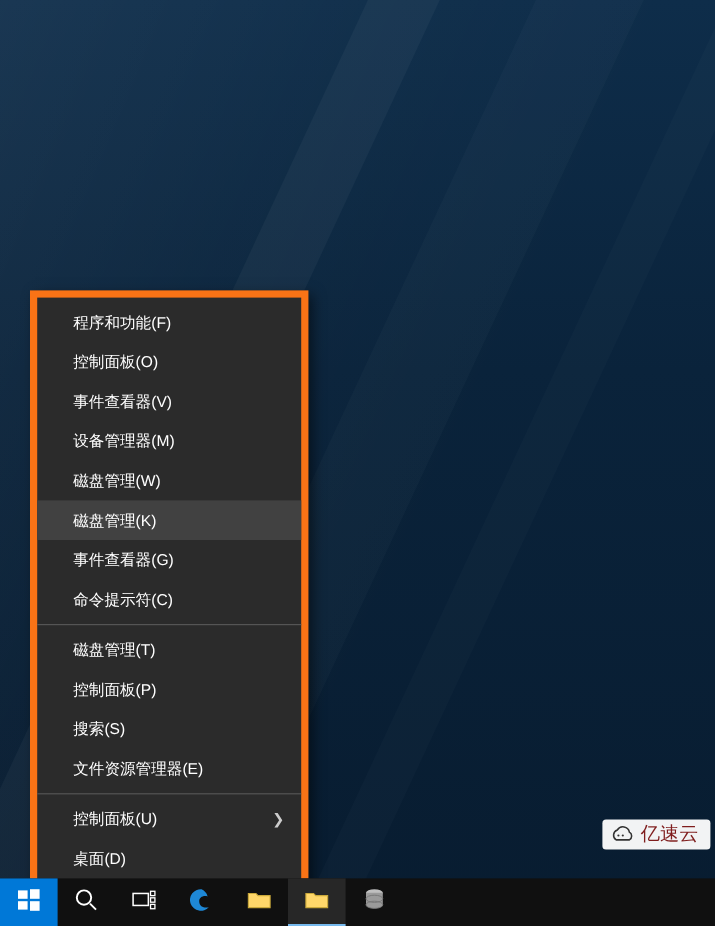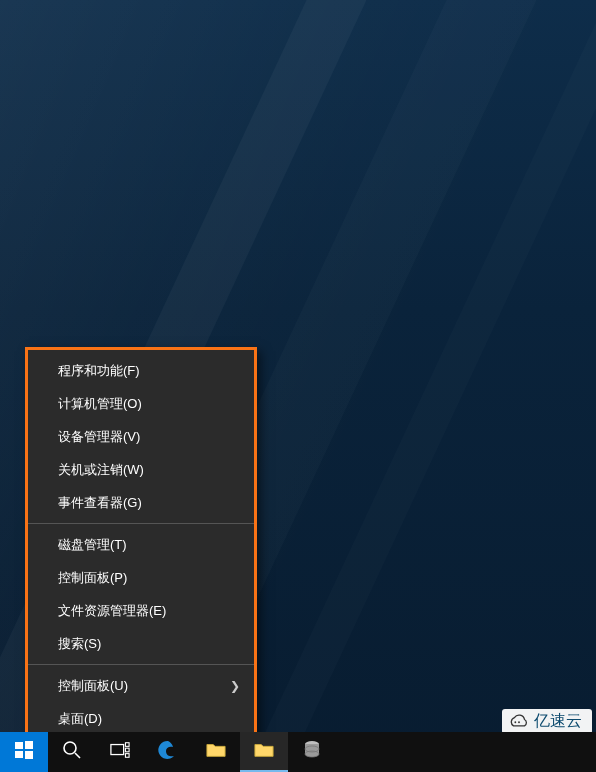--- a/index.html
+++ b/index.html
@@ -16,21 +16,21 @@
   .ray.r2 { left: 260px; top:-50px; width: 90px; height: 900px; opacity:.6 }
   .ray.r3 { left: 420px; top:-50px; width: 40px; height: 900px; opacity:.5 }
 
   
   .context-menu {
     position: absolute;
     left: 25px;
     bottom: 30px;
     width: 232px;
     background: #2b2b2b;
-    border: 3px solid #f97316;
+    border: 6px solid #f97316;
     box-shadow: 4px 4px 10px rgba(0,0,0,0.5);
     display: flex;
     flex-direction: column;
     padding: 4px 0;
   }
   .menu-item {
     height: 33px;
     display: flex;
     align-items: center;
     padding: 0 30px 0 30px;
@@ -70,23 +70,23 @@
   }
   .task-btn.start { background: #0078d7; }
   .task-btn.active { background: #272727; box-shadow: inset 0 -2px 0 #76b9ed; }
   .task-btn svg { width: 20px; height: 20px; }
   .task-btn.folder { position: relative; }
 
   
   .watermark {
     position: absolute;
     right: 4px;
-    bottom: 38px;
+    bottom: 64px;
     background: rgba(255,255,255,0.95);
-    color: #0c4a6e;
+    color: #7f1d1d;
     font-size: 16px;
     font-weight: 500;
     padding: 2px 10px 2px 6px;
     border-radius: 3px;
     display: flex;
     align-items: center;
     gap: 4px;
   }
   .watermark .wm-icon {
     width: 22px; height: 18px;
@@ -99,45 +99,54 @@
 <div class="ray r1"></div>
 <div class="ray r2"></div>
 <div class="ray r3"></div>
 
 <div class="context-menu">
 
   <div class="menu-item">
       <span>程序和功能(F)</span>
     </div>
   <div class="menu-item">
-      <span>计算机管理(O)</span>
-    </div>
-  <div class="menu-item">
-      <span>设备管理器(V)</span>
-    </div>
-  <div class="menu-item">
-      <span>关机或注销(W)</span>
+      <span>控制面板(O)</span>
+    </div>
+  <div class="menu-item">
+      <span>事件查看器(V)</span>
+    </div>
+  <div class="menu-item">
+      <span>设备管理器(M)</span>
+    </div>
+  <div class="menu-item">
+      <span>磁盘管理(W)</span>
+    </div>
+  <div class="menu-item highlight">
+      <span>磁盘管理(K)</span>
     </div>
   <div class="menu-item">
       <span>事件查看器(G)</span>
     </div>
+  <div class="menu-item">
+      <span>命令提示符(C)</span>
+    </div>
 
   <div class="menu-sep"></div>
 
   <div class="menu-item">
       <span>磁盘管理(T)</span>
     </div>
   <div class="menu-item">
       <span>控制面板(P)</span>
     </div>
   <div class="menu-item">
+      <span>搜索(S)</span>
+    </div>
+  <div class="menu-item">
       <span>文件资源管理器(E)</span>
-    </div>
-  <div class="menu-item">
-      <span>搜索(S)</span>
     </div>
 
   <div class="menu-sep"></div>
 
   <div class="menu-item">
     <span>控制面板(U)</span>
     <span class="chev">❯</span>
   </div>
   <div class="menu-item">
       <span>桌面(D)</span>

